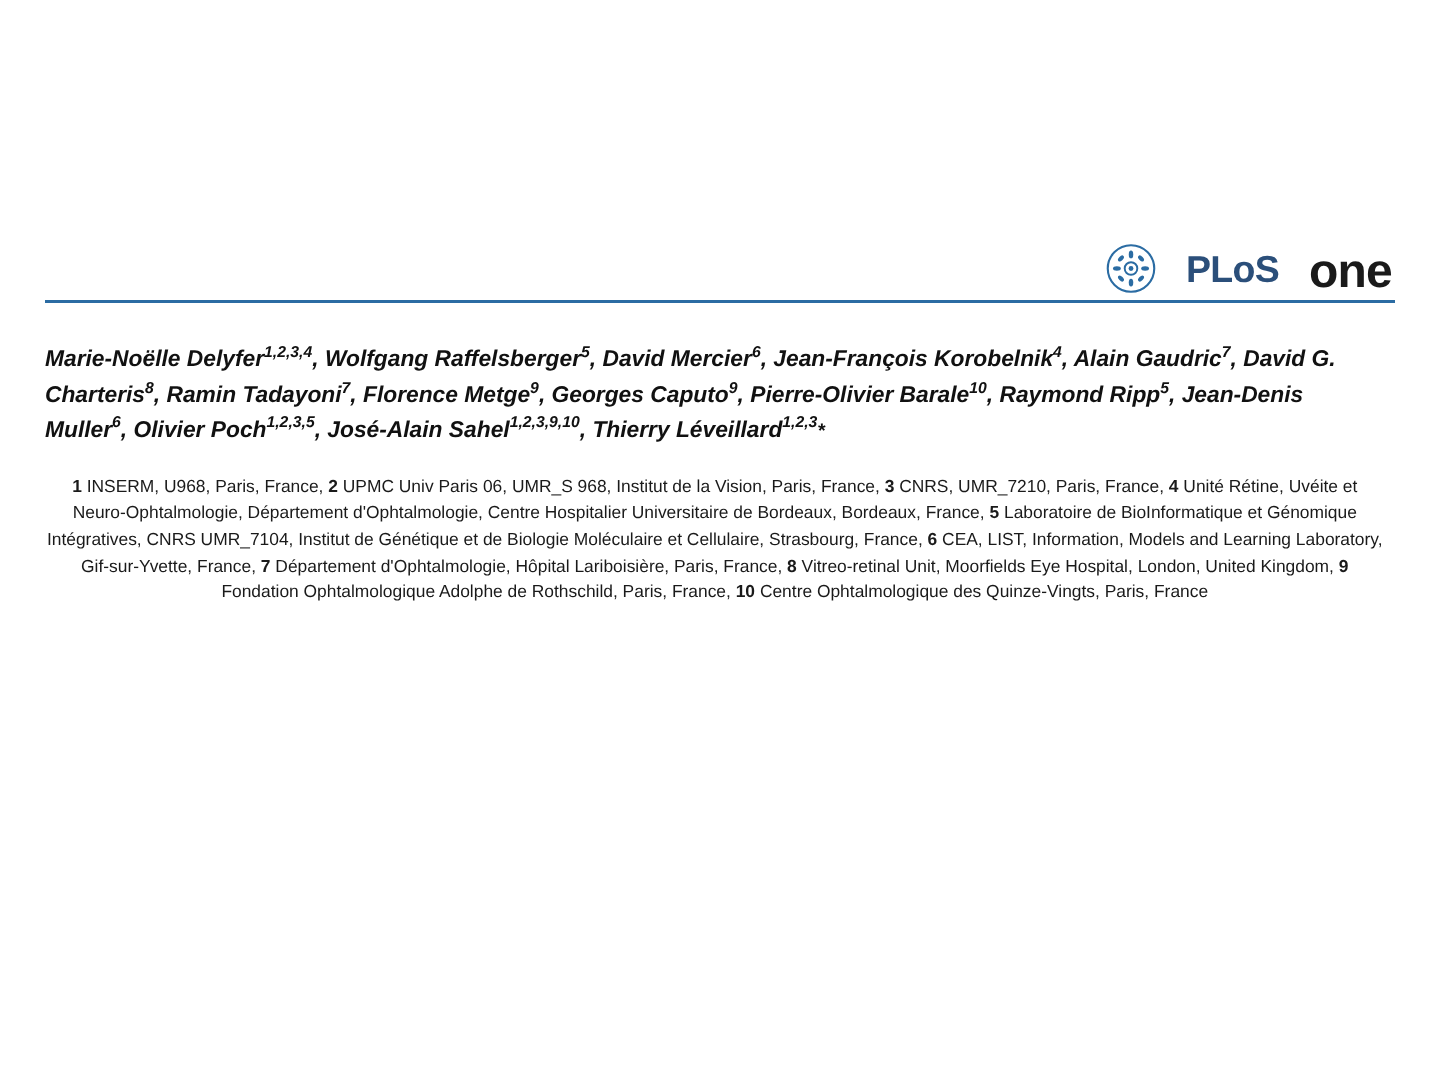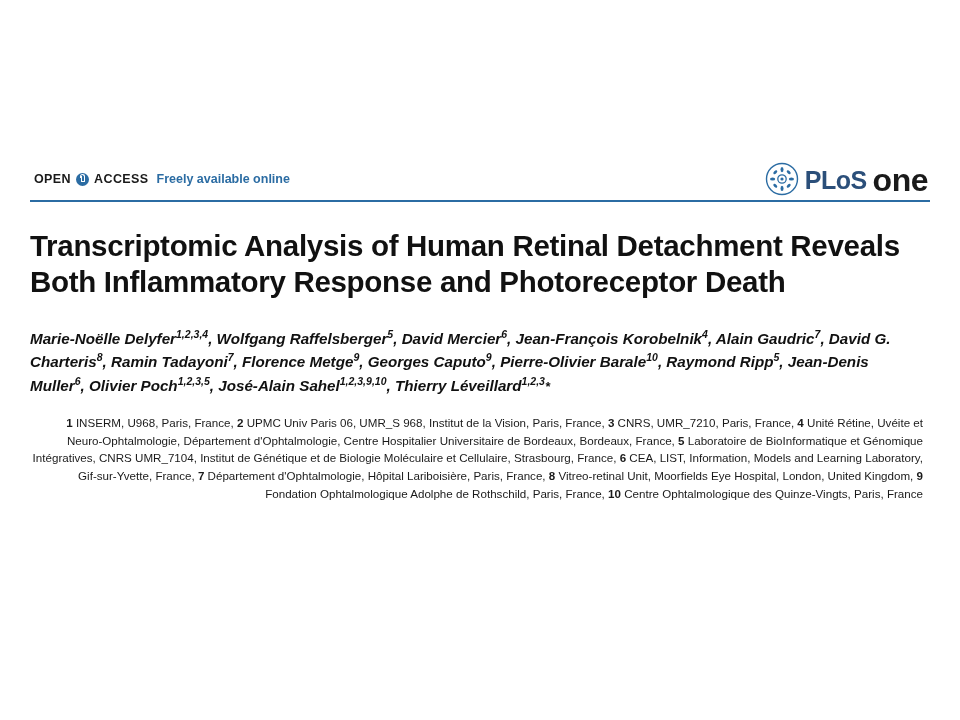--- a/index.html
+++ b/index.html
@@ -89,21 +89,21 @@
     margin-left: 4px;
   }
 
   
   .plos-logo {
     position: absolute;
     right: 2px;
     top: -8px;
     display: flex;
     align-items: center;
-    gap: 6px;
+    gap: 20px;
   }
   .plos-mark {
     width: 34px;
     height: 34px;
     position: relative;
   }
   .plos-mark svg { display: block; }
   .plos-word {
     font-size: 25px;
     font-weight: bold;
@@ -156,39 +156,33 @@
     font-weight: bold;
   }
 
   
   .affils {
     margin-top: 17px;
     font-size: 11.6px;
     line-height: 1.52;
     color: #1a1a1a;
     max-width: 893px;
-    text-align: right;
+    text-align: center;
   }
   .affils b {
     font-weight: bold;
   }
 </style>
 </head>
 <body>
 
 <div class="page">
   <div class="content">
 
     <div class="oa-bar">
-      <div class="oa-left">
-        <span class="oa-open">OPEN</span>
-        <span class="oa-lock"></span>
-        <span class="oa-access">ACCESS</span>
-        <span class="oa-free">Freely available online</span>
-      </div>
 
       <div class="plos-logo">
         <span class="plos-mark">
           <svg width="34" height="34" viewBox="0 0 34 34" aria-hidden="true">
             <circle cx="17" cy="17" r="15.5" fill="none" stroke="#2b6ca3" stroke-width="1.4"></circle>
             <circle cx="17" cy="17" r="4.2" fill="none" stroke="#2b6ca3" stroke-width="1.3"></circle>
             <circle cx="17" cy="17" r="1.6" fill="#2b6ca3"></circle>
             <g fill="#2b6ca3">
               <ellipse cx="17" cy="7.6" rx="1.5" ry="2.6"></ellipse>
               <ellipse cx="17" cy="26.4" rx="1.5" ry="2.6"></ellipse>
@@ -199,20 +193,19 @@
               <ellipse cx="23.7" cy="10.3" rx="2.4" ry="1.4" transform="rotate(45 23.7 10.3)"></ellipse>
               <ellipse cx="10.3" cy="23.7" rx="2.4" ry="1.4" transform="rotate(45 10.3 23.7)"></ellipse>
             </g>
           </svg>
         </span>
         <span class="plos-word">PLoS</span>
         <span class="plos-one">one</span>
       </div>
     </div>
 
-    <h1 class="title">Transcriptomic Analysis of Human Retinal Detachment Reveals Both Inflammatory Response and Photoreceptor Death</h1>
 
     <div class="authors">Marie-Noëlle Delyfer<sup>1,2,3,4</sup>, Wolfgang Raffelsberger<sup>5</sup>, David Mercier<sup>6</sup>, Jean-François Korobelnik<sup>4</sup>, Alain Gaudric<sup>7</sup>, David G. Charteris<sup>8</sup>, Ramin Tadayoni<sup>7</sup>, Florence Metge<sup>9</sup>, Georges Caputo<sup>9</sup>, Pierre-Olivier Barale<sup>10</sup>, Raymond Ripp<sup>5</sup>, Jean-Denis Muller<sup>6</sup>, Olivier Poch<sup>1,2,3,5</sup>, José-Alain Sahel<sup>1,2,3,9,10</sup>, Thierry Léveillard<sup>1,2,3</sup><span class="corr">*</span></div>
 
     <div class="affils"><b>1</b> INSERM, U968, Paris, France, <b>2</b> UPMC Univ Paris 06, UMR_S 968, Institut de la Vision, Paris, France, <b>3</b> CNRS, UMR_7210, Paris, France, <b>4</b> Unité Rétine, Uvéite et Neuro-Ophtalmologie, Département d'Ophtalmologie, Centre Hospitalier Universitaire de Bordeaux, Bordeaux, France, <b>5</b> Laboratoire de BioInformatique et Génomique Intégratives, CNRS UMR_7104, Institut de Génétique et de Biologie Moléculaire et Cellulaire, Strasbourg, France, <b>6</b> CEA, LIST, Information, Models and Learning Laboratory, Gif-sur-Yvette, France, <b>7</b> Département d'Ophtalmologie, Hôpital Lariboisière, Paris, France, <b>8</b> Vitreo-retinal Unit, Moorfields Eye Hospital, London, United Kingdom, <b>9</b> Fondation Ophtalmologique Adolphe de Rothschild, Paris, France, <b>10</b> Centre Ophtalmologique des Quinze-Vingts, Paris, France</div>
 
   </div>
 </div>
 
 </body></html>

